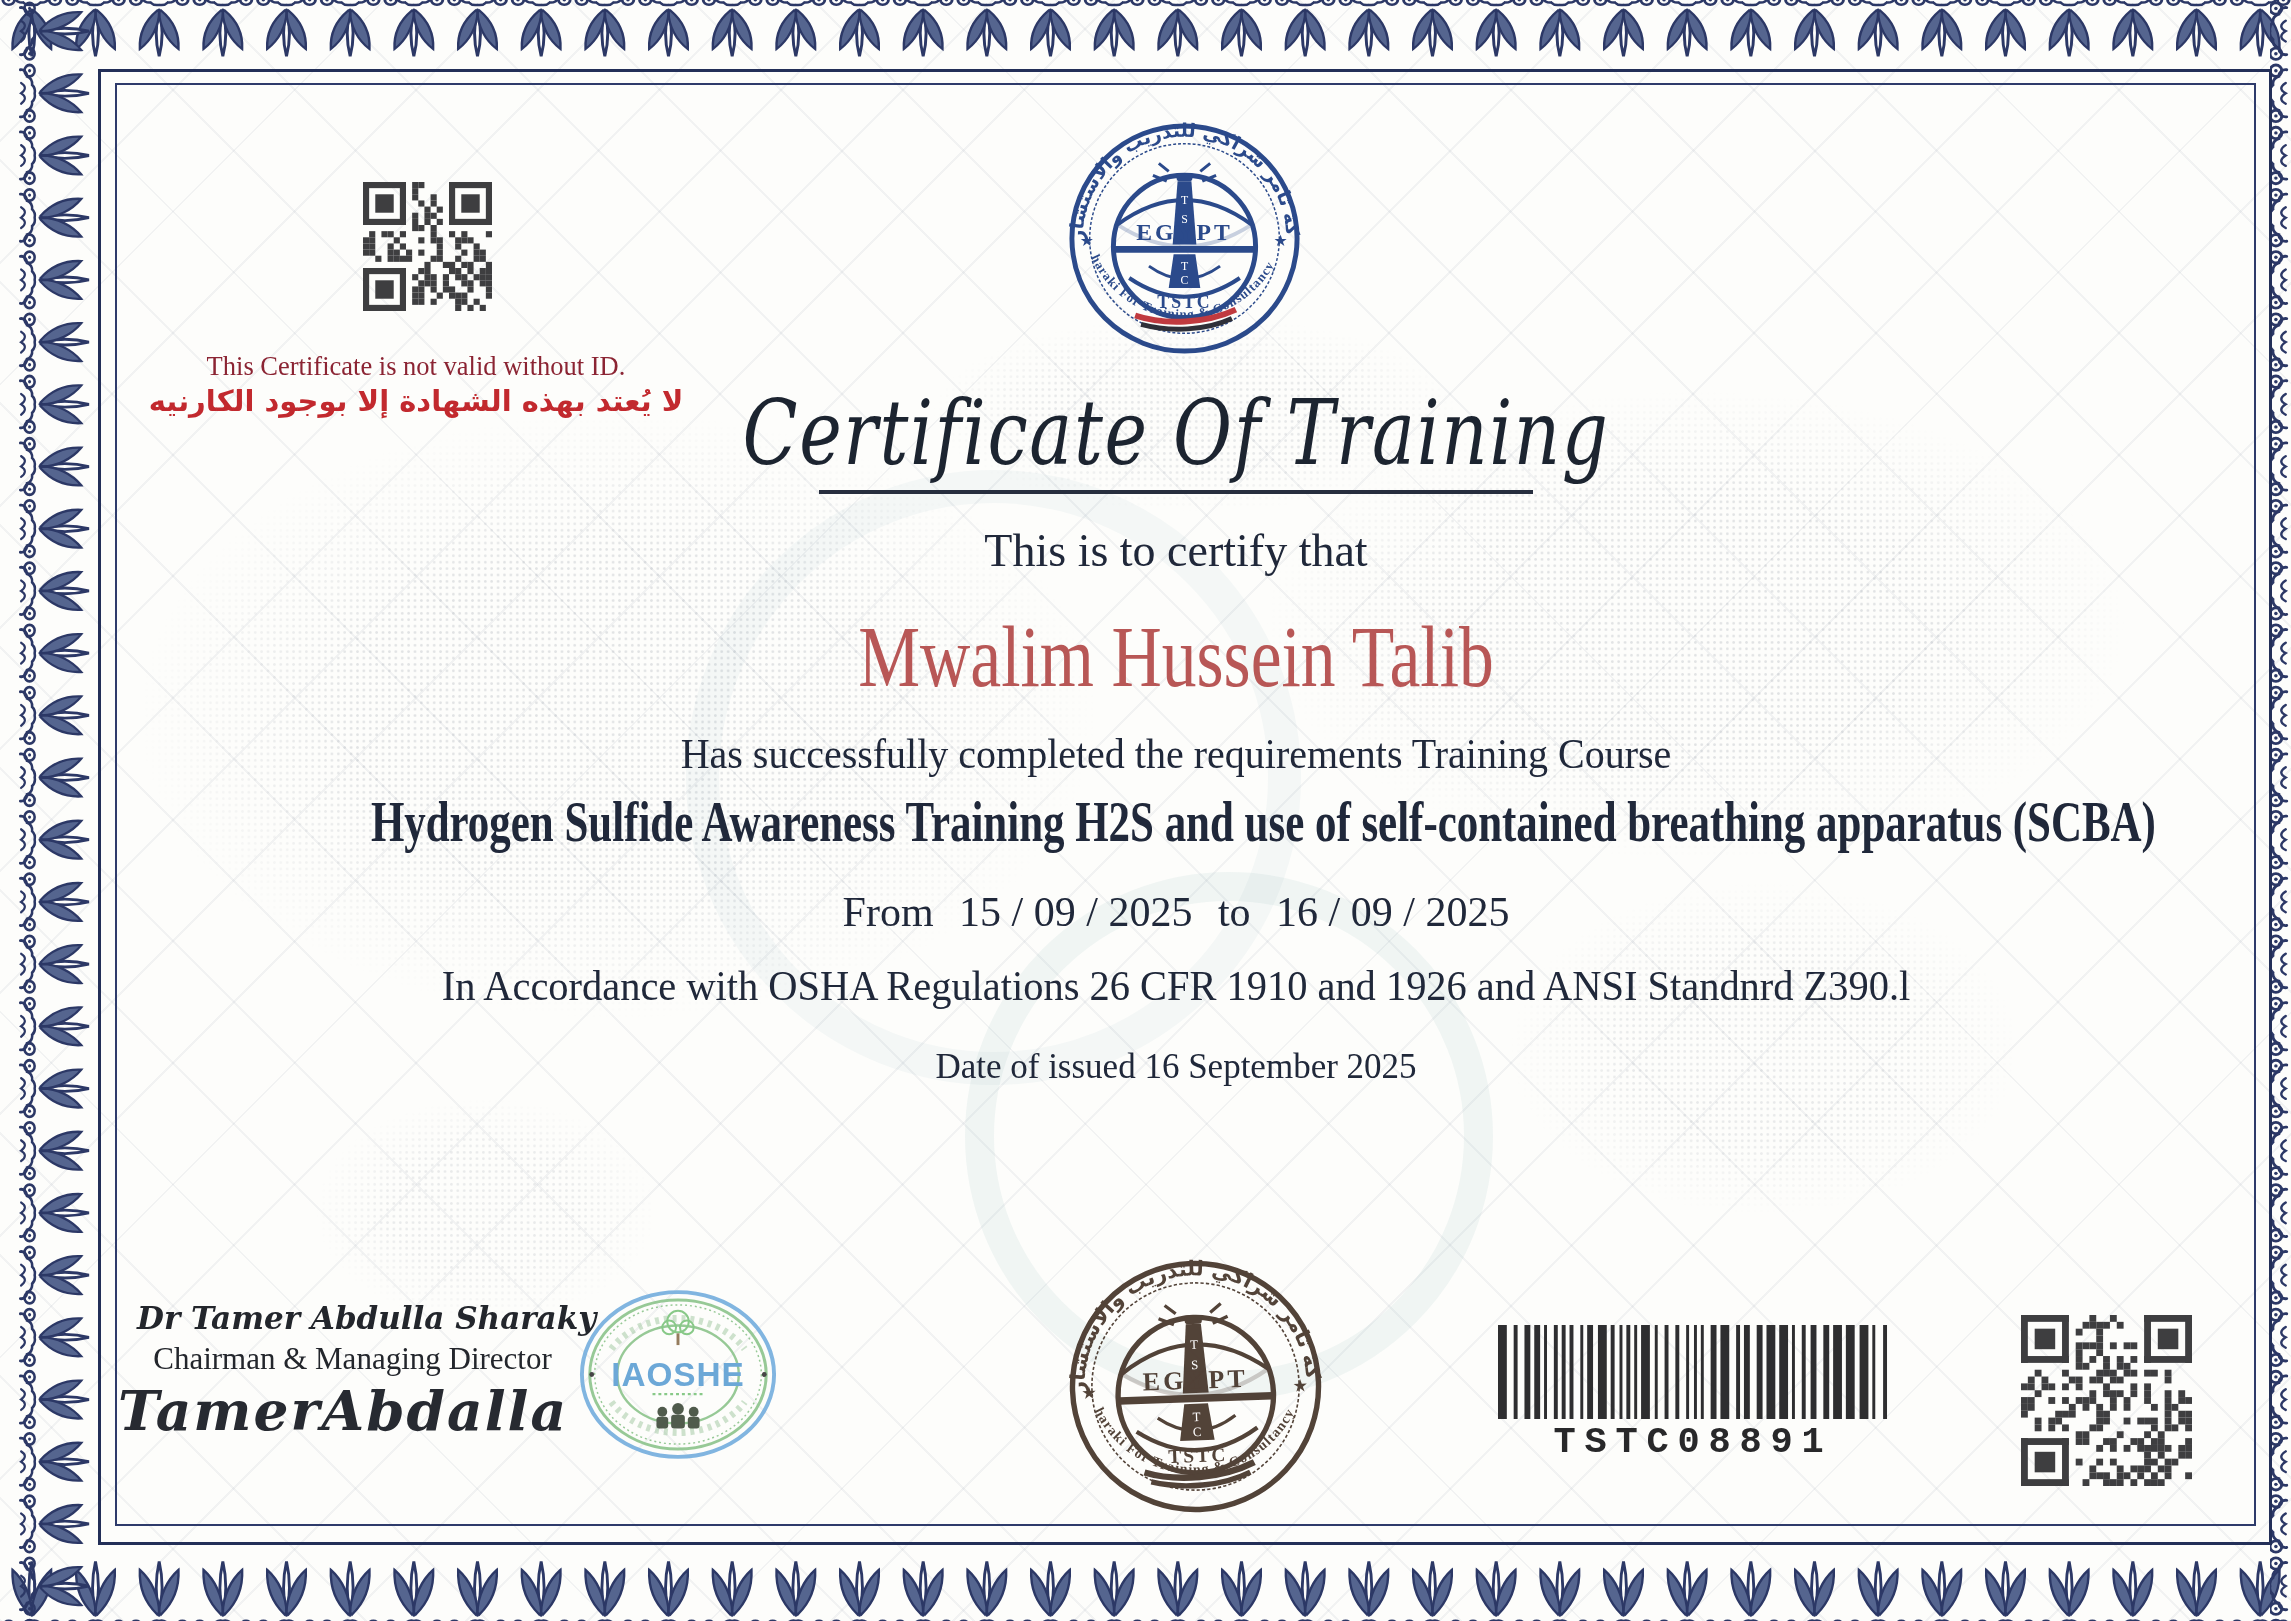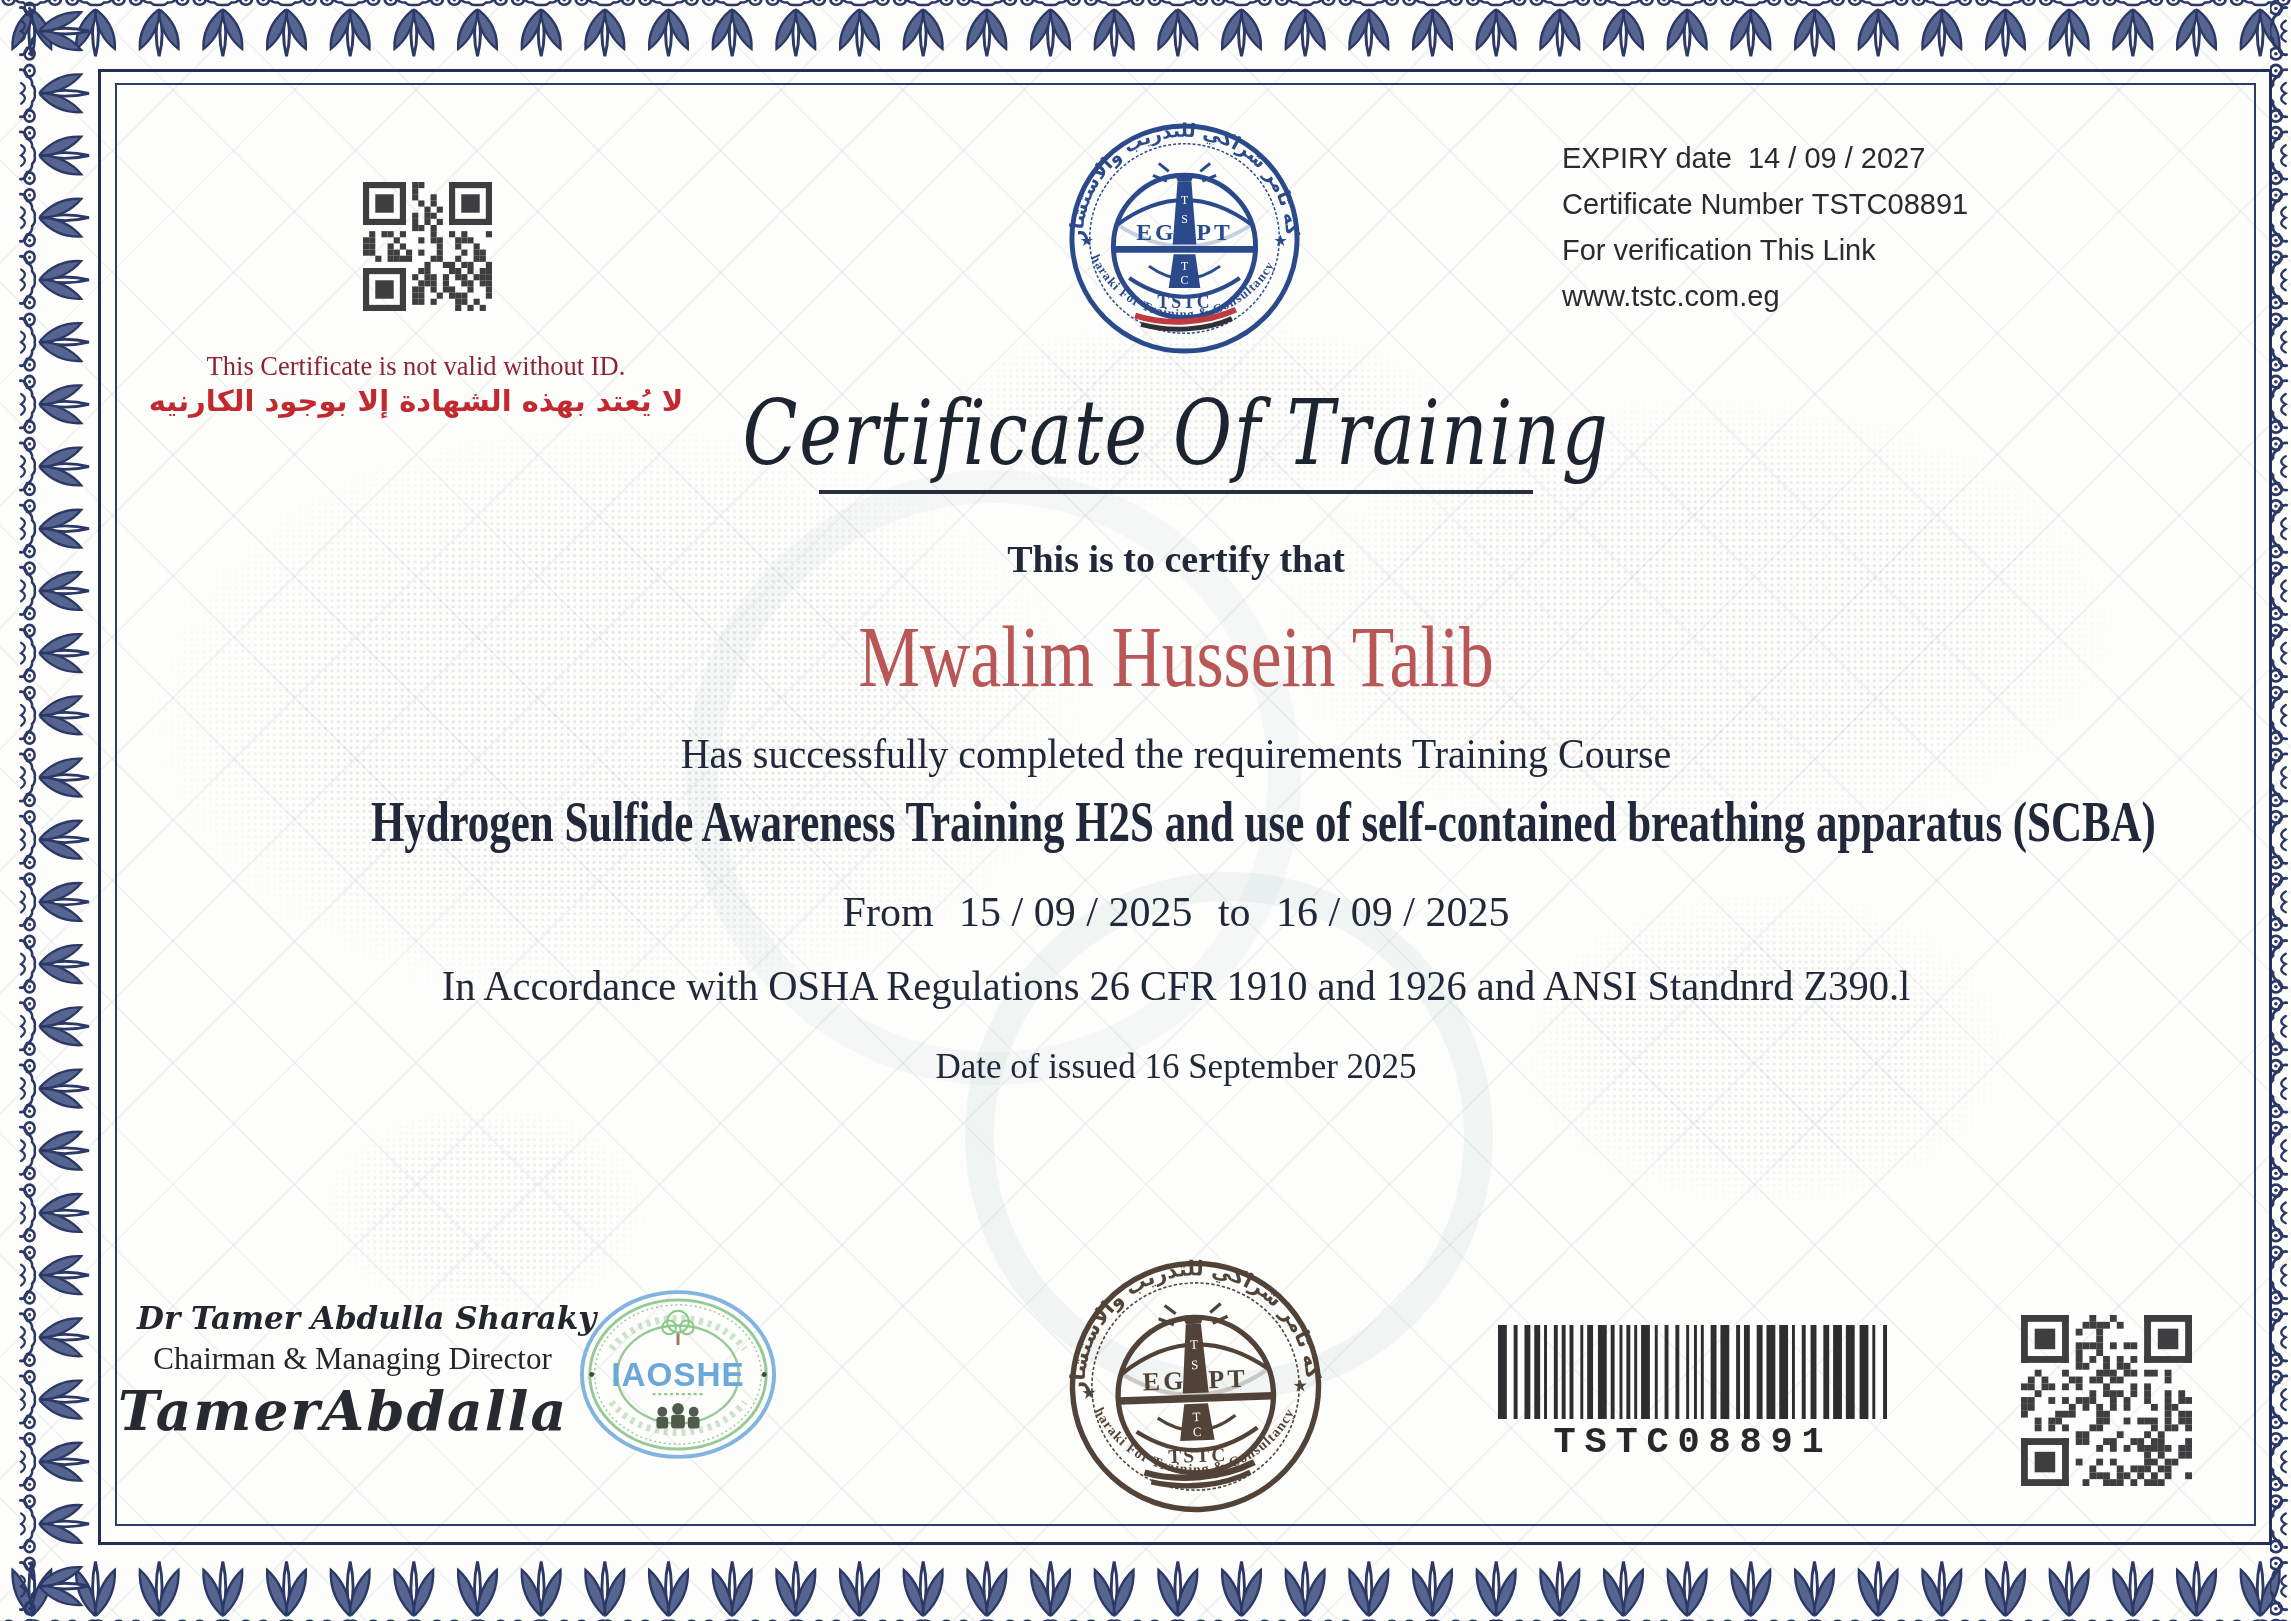--- a/index.html
+++ b/index.html
@@ -38,21 +38,21 @@
   
   .validity-en{ left:122px; width:588px; top:351px; font-size:26.5px; color:var(--note_maroon,#8b2433); }
   .validity-ar{ left:122px; width:588px; top:384px; font-size:29px; font-weight:bold;
     color:var(--note_red,#c2292e); font-family:"DejaVu Sans", sans-serif; direction:rtl; }
   .info-block{ left:1562px; top:135px; font-family:"Liberation Sans", sans-serif;
     font-size:29px; line-height:46px; color:#2b2b2e; }
   .title-line{ top:380px; font-family:"DejaVu Serif", serif; font-style:italic;
     font-size:90px; letter-spacing:2px; transform:scaleX(.80); color:#1c2430;}
   .title-underline{ position:absolute; top:490px; left:50%; transform:translateX(-50%);
     width:714px; height:3.9px; background:#272e3e; }
-  .certify-line{ top:537px; font-size:38px;font-weight:bold; }
+  .certify-line{ top:524px; font-size:46px; }
   .name-line{ top:606px; font-size:87px; color:var(--name_red,#b85756); transform:scaleX(.80); }
   .completion-line{ top:729px; font-size:43px; transform:scaleX(.93); }
   .course-line{ top:788px; font-size:58px; font-weight:bold; transform:scaleX(.74); letter-spacing:0; }
   .dates-line{ top:888px; font-size:42px; }
   .dates-line .gap{ display:inline-block; width:25.5px; }
   .accordance-line{ top:961px; font-size:43px; transform:scaleX(.94); }
   .issued-line{ top:1047px; font-size:35px; }
   .trainer-line{ top:1123px; font-size:37px; }
   .sig-name{ left:137px; width:431px; top:1300px; font-family:"DejaVu Serif", serif;
     font-style:italic; font-weight:bold; font-size:31px; color:#23262c; }
@@ -356,26 +356,20 @@
       <rect x="17" y="20" width="1" height="1" fill="#3e3e40"></rect>
       <rect x="19" y="20" width="1" height="1" fill="#3e3e40"></rect>
     </svg>
   <div class="abs ctr validity-en">This Certificate is not valid without ID.</div>
   <div class="abs ctr validity-ar">لا يُعتد بهذه الشهادة إلا بوجود الكارنيه</div>
 
   <svg class="abs seal-top" viewBox="0 0 240 240">
       <use href="#seal"></use>
     </svg>
 
-  <div class="abs info-block">
-    <div><span>EXPIRY date</span>&nbsp;&nbsp;<span>14 / 09 / 2027</span></div>
-    <div><span>Certificate Number</span>&nbsp;<span>TSTC08891</span></div>
-    <div>For verification This Link</div>
-    <div>www.tstc.com.eg</div>
-  </div>
 
   <div class="ccol" style="top:0;height:1238px;">
     <div class="cline title-line">Certificate Of Training</div>
     <div class="title-underline"></div>
     <div class="cline certify-line">This is to certify that</div>
     <div class="cline name-line">Mwalim Hussein Talib</div>
     <div class="cline completion-line">Has successfully completed the requirements Training Course</div>
     <div class="cline course-line">Hydrogen Sulfide Awareness Training H2S and use of self-contained breathing apparatus (SCBA)</div>
     <div class="cline dates-line">
       <span>From</span><span class="gap"></span><span>15 / 09 / 2025</span><span class="gap"></span><span>to</span><span class="gap"></span><span>16 / 09 / 2025</span>

